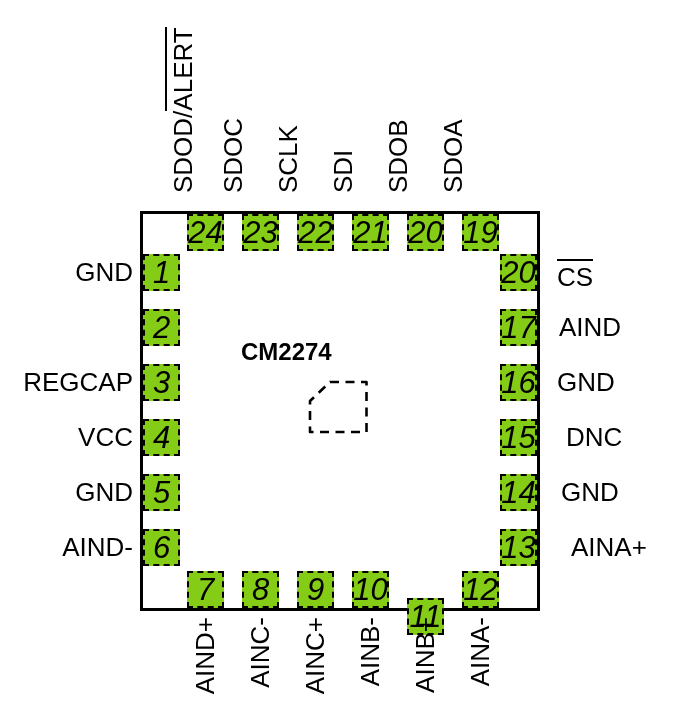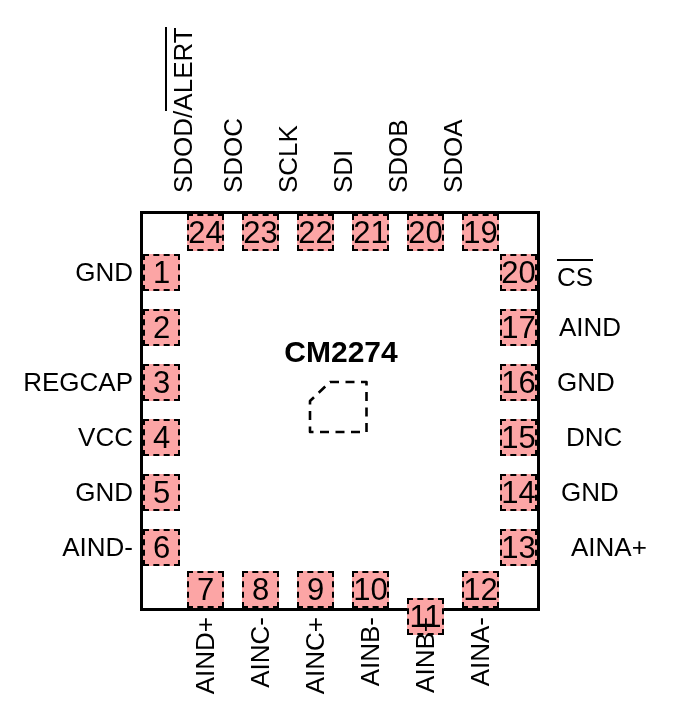--- a/index.html
+++ b/index.html
@@ -7,44 +7,44 @@
     position:relative; width:690px; height:705px; overflow:hidden;
     background:#ffffff; color:#000000;
     font-family:"Liberation Sans", sans-serif;
   }
   .package {
     position:absolute; left:140px; top:211px; width:400px; height:400px;
     border:3px solid #000; box-sizing:border-box; background:#fff;
   }
   .pad {
     position:absolute; width:37px; height:37px; box-sizing:border-box;
-    border:2px dashed #000; background:#fca5a5;
-    display:flex; align-items:center; justify-content:center;
+    border:2px dashed #000; background:#84cc16;
+    display:flex; align-items:center; justify-content:center;font-style:italic;
   }
   .num {
     font-size:31px; line-height:1; color:#000; white-space:nowrap;
   }
   .hlabel {
     position:absolute; height:27px; line-height:27px; font-size:26px;
     white-space:nowrap; color:#000;
   }
   .lbl-left { text-align:right; }
   .vlabel {
     position:absolute; height:27px; line-height:27px; font-size:26px;
     white-space:nowrap; color:#000;
   }
   .lbl-top  { top:166px; transform-origin:0 100%; transform:rotate(-90deg); }
   .lbl-bot  { top:617px; transform-origin:0 0;    transform:rotate(-90deg) translateX(-100%); }
   .ov {
     display:inline-block; line-height:1;
     border-top:2.6px solid #000; padding-top:3px;
   }
   .chip-name {
-    position:absolute; left:241px; top:332px; width:200px; text-align:center;
-    font-size:30px; line-height:40px; font-weight:bold; color:#000;
+    position:absolute; left:241px; top:332px; width:200px; 
+    font-size:24px; line-height:40px; font-weight:bold; color:#000;
   }
   .pin1-mark { position:absolute; left:308px; top:380px; }
 </style>
 </head>
 <body>
 
 <div class="canvas">
 
   <div class="package"></div>
 

